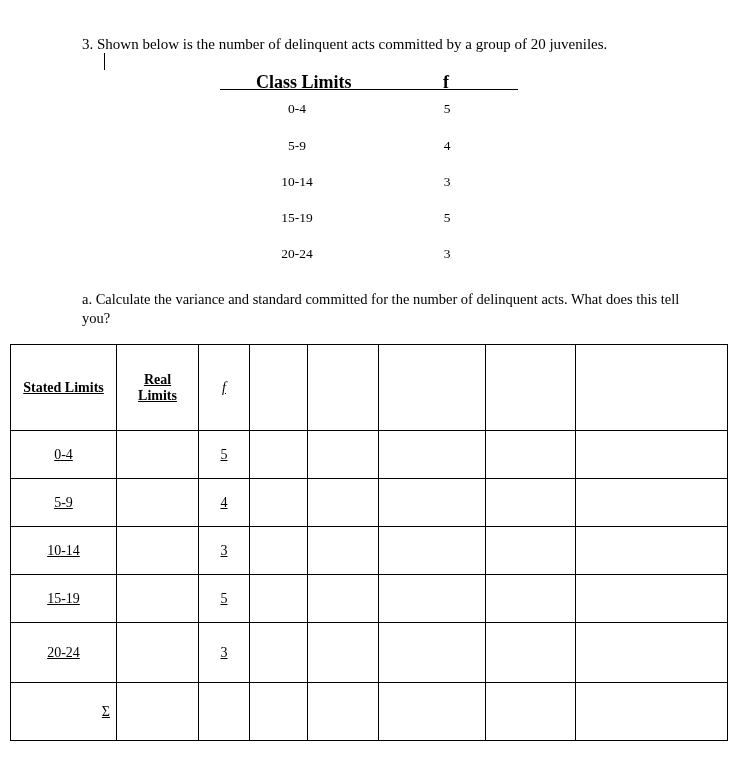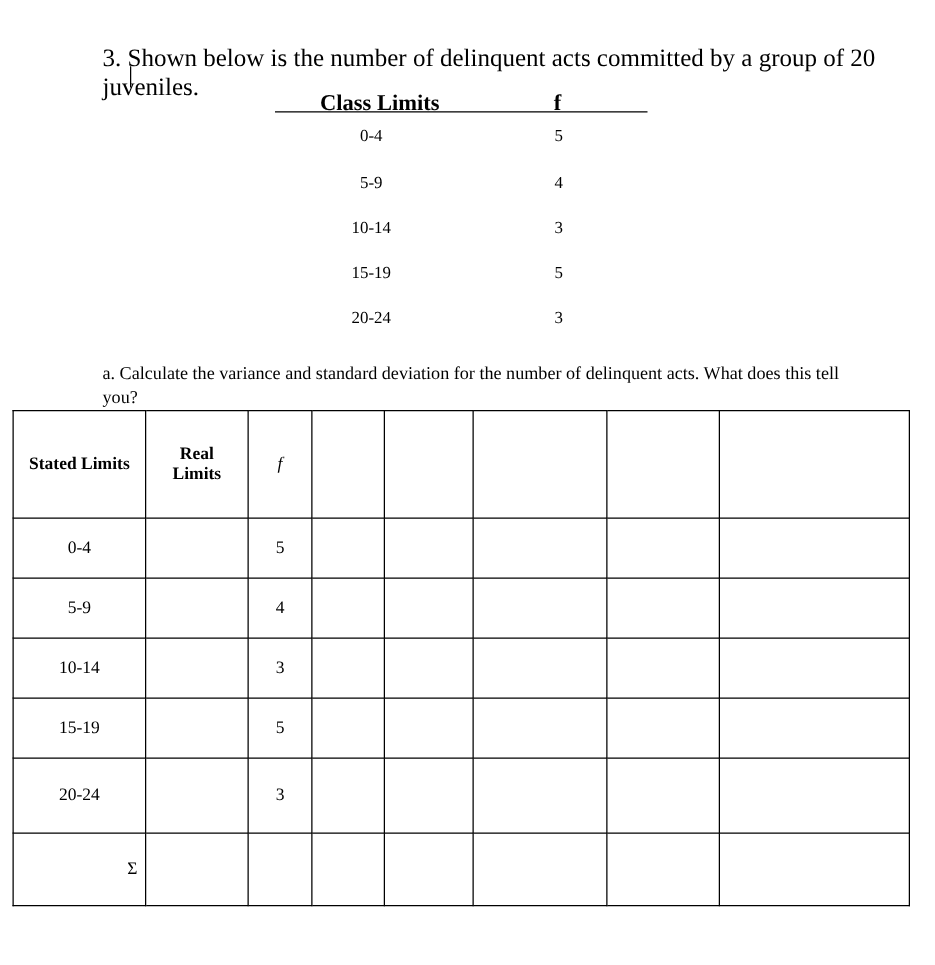--- a/index.html
+++ b/index.html
@@ -1,24 +1,24 @@
 <!DOCTYPE html>
 <html><head>
 <meta charset="utf-8">
 <style>
   html,body{margin:0;padding:0;background:#fff;}
   body{width:748px;height:772px;position:relative;font-family:"Liberation Serif",serif;color:#000;overflow:hidden;}
   .abs{position:absolute;}
-  .q{left:82px;top:36px;font-size:20px;}
+  .q{left:82px;top:36px;font-size:15px;}
   .cursor{left:104px;top:53px;width:1px;height:17px;background:#000;}
   .ft-head{top:72px;font-size:18px;font-weight:bold;}
   .ft-rule{left:220px;top:89px;width:298px;height:1px;background:#000;}
   .ft-cell{font-size:13.5px;text-align:center;width:80px;}
   .qa{left:82px;top:290px;font-size:14.5px;width:600px;line-height:19px;}
-  table.work{position:absolute;left:10px;top:328px;border-collapse:collapse;}
+  table.work{position:absolute;left:10px;top:344px;border-collapse:collapse;text-decoration:underline;}
   table.work td{border:1px solid #000;padding:0;font-size:14px;text-align:center;vertical-align:middle;}
   .hdr{font-weight:bold;}
   .sig{text-align:right !important;padding-right:6px !important;}
 </style>
 </head>
 <body>
 
 <div class="abs q">3. Shown below is the number of delinquent acts committed by a group of 20 juveniles.</div>
 <div class="abs cursor"></div>
 
@@ -32,21 +32,21 @@
   <div class="abs ft-cell" style="left:257px;top:138px;">5-9</div>
   <div class="abs ft-cell" style="left:407px;top:138px;">4</div>
   <div class="abs ft-cell" style="left:257px;top:174px;">10-14</div>
   <div class="abs ft-cell" style="left:407px;top:174px;">3</div>
   <div class="abs ft-cell" style="left:257px;top:210px;">15-19</div>
   <div class="abs ft-cell" style="left:407px;top:210px;">5</div>
   <div class="abs ft-cell" style="left:257px;top:246px;">20-24</div>
   <div class="abs ft-cell" style="left:407px;top:246px;">3</div>
 </div>
 
-<div class="abs qa">a. Calculate the variance and standard deviation for the number of delinquent acts.  What does this tell you?</div>
+<div class="abs qa">a. Calculate the variance and standard committed for the number of delinquent acts.  What does this tell you?</div>
 
 <table class="work">
   <colgroup>
     <col style="width:106px">
       <col style="width:82px">
       <col style="width:51px">
       <col style="width:58px">
     <col style="width:71px">
       <col style="width:107px">
       <col style="width:90px">

